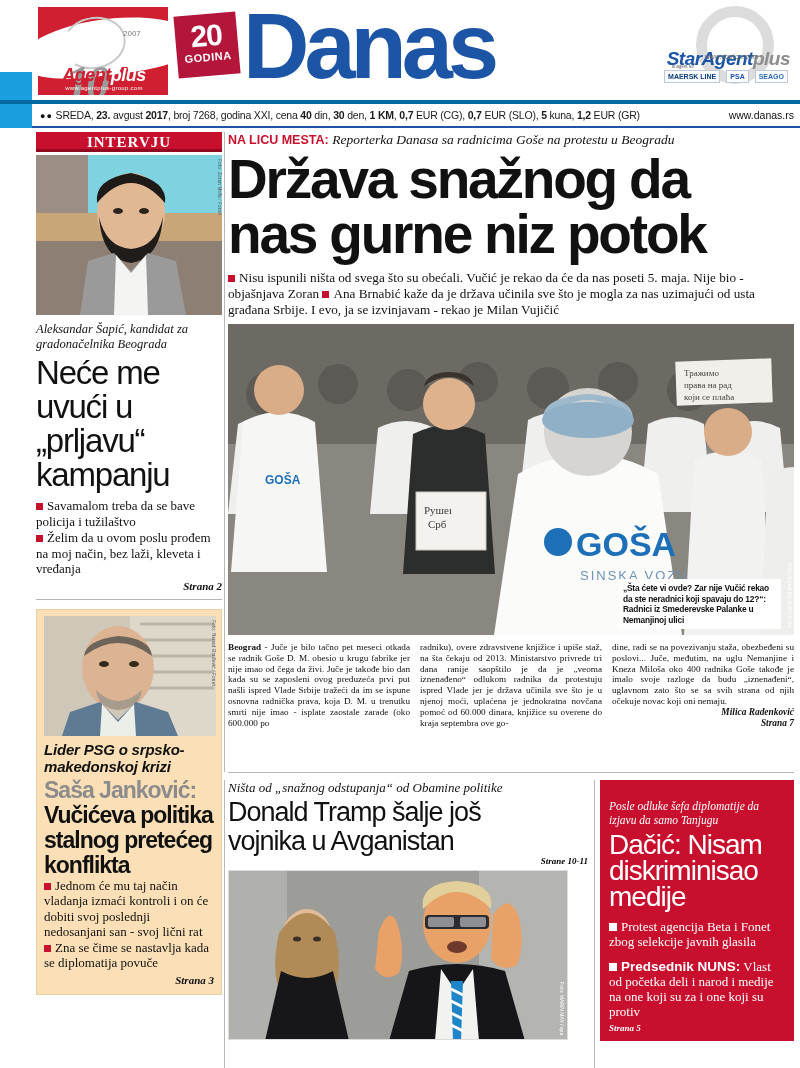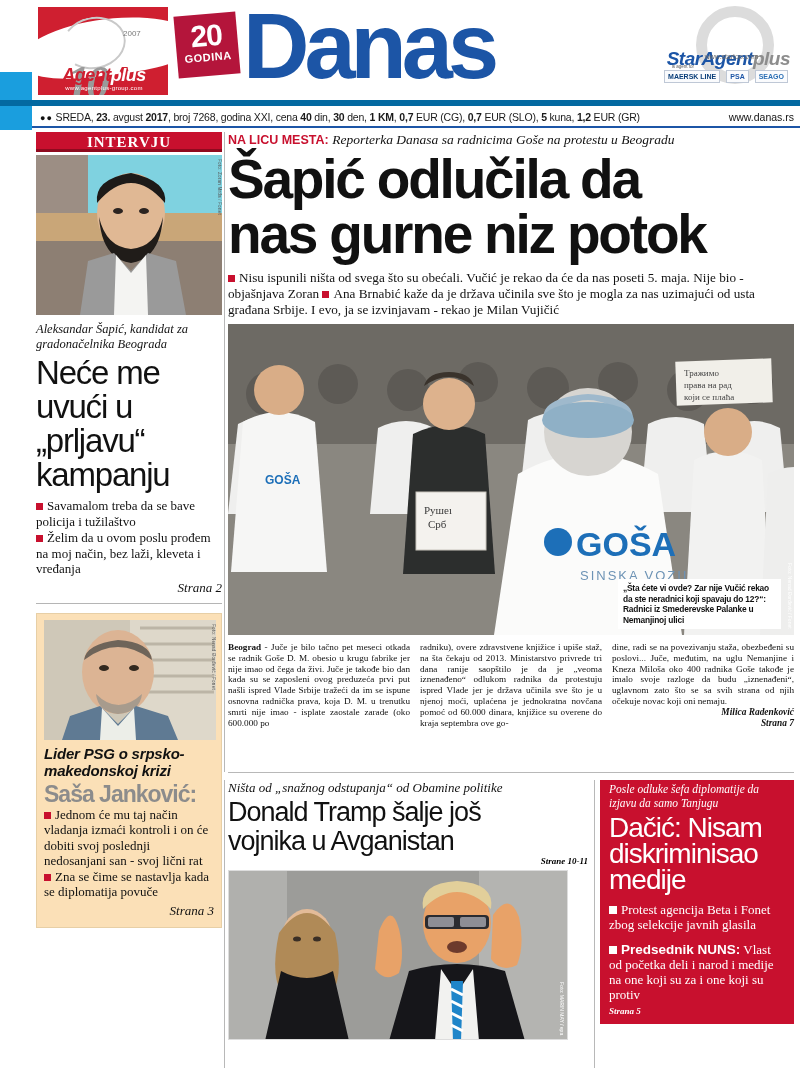--- a/index.html
+++ b/index.html
@@ -87,21 +87,21 @@
   }
   .star-partners { position:absolute; right:4px; top:64px; display:flex; gap:6px; align-items:center; }
   .pt { font-family:"Liberation Sans",sans-serif; font-size:7px; font-weight:bold; color:#1c55a6;
         border:1px solid #bfc8d6; padding:2px 3px; background:#fafbfd; }
   .pt.maersk { color:#0b3f7a; }
   .pt.sea { color:#2b6fb5; }
 
   
   .infobar {
     position:absolute; left:0; top:100px; width:800px; height:28px;
-    border-top:6px solid #0369a1; border-bottom:2px solid #1c55a6;
+    border-top:4px solid #0369a1; border-bottom:2px solid #1c55a6;
     background:#fff;
   }
   .infobar .blue-tab { position:absolute; left:0; top:0; width:32px; height:24px; background:#1a9ede; }
   .infobar .text {
     position:absolute; left:40px; top:5px;
     font-family:"Liberation Sans",sans-serif; font-size:10.5px; color:#1a1a1a;
     letter-spacing:-0.2px; white-space:nowrap;
   }
   .infobar .text b { font-weight:bold; }
   .infobar .dots { color:#111; letter-spacing:1px; font-size:9px; }
@@ -139,22 +139,22 @@
     font-size:33px; line-height:34px; color:#111; letter-spacing:-1.2px;
     margin-top:4px;
   }
   .bullets { margin-top:6px; }
   .bullets p {
     font-family:"Liberation Serif",serif; font-size:13px; line-height:15.5px;
     color:#111; text-indent:0; margin-bottom:1px;
   }
   .bsq { display:inline-block; width:7px; height:7px; background:#c8102e; margin-right:4px; }
   .strana {
-    font-family:"Liberation Serif",serif; font-style:italic; font-weight:normal;
-    font-size:13px; text-align:right; color:#111; margin-top:3px;
+    font-family:"Liberation Serif",serif; font-style:italic; font-weight:bold;
+    font-size:11px; text-align:right; color:#111; margin-top:3px;
   }
   .rule-h { border-top:1px solid #b5b5b5; margin:7px 0 0 0; }
 
   
   .jbox {
     margin-top:9px; width:186px; background:#fbe0b7; padding:6px 7px 8px 7px;
     border:1px solid #e7cfa6;
   }
   .ph-jank { width:172px; height:120px; background:linear-gradient(#c9c3b4,#a9a396); }
   .jkicker {
@@ -216,21 +216,21 @@
     color:#111; letter-spacing:-1px; margin-top:2px;
   }
   .tstrane { font-family:"Liberation Serif",serif; font-weight:bold; font-style:italic;
              font-size:9px; text-align:right; margin-top:0px; }
   .ph-trump { position:relative; width:340px; height:170px; margin-top:4px;
               background:linear-gradient(#9b9b9b,#7c7c7c); overflow:hidden; border:1px solid #ddd;}
 
   
   .dacic {
     position:absolute; left:600px; top:648px; width:194px; background:#c8102e;
-    color:#fff; padding:3px 9px 8px 9px;
+    color:#fff; padding:20px 9px 8px 9px;
   }
   .dkicker { font-family:"Liberation Serif",serif; font-style:italic; font-size:11.5px;
              line-height:13.5px; }
   .dhead { font-family:"Liberation Sans",sans-serif; font-weight:normal; font-size:28px;
            line-height:26px; letter-spacing:-1px; margin-top:5px; }
   .dbul { margin-top:9px; }
   .dbul p { font-family:"Liberation Serif",serif; font-size:13px; line-height:15px; }
   .wsq { display:inline-block; width:8px; height:8px; background:#fff; margin-right:4px; }
   .dbold { font-family:"Liberation Sans",sans-serif; font-weight:bold; font-size:13.5px; }
   .dstrana { font-family:"Liberation Serif",serif; font-weight:bold; font-style:italic;
@@ -355,36 +355,37 @@
             <ellipse cx="60" cy="48" rx="5" ry="3" fill="#33291f"></ellipse>
             <ellipse cx="90" cy="48" rx="5" ry="3" fill="#33291f"></ellipse>
             <path d="M52 74 Q74 96 98 74 Q96 92 74 94 Q54 92 52 74 Z" fill="#a79b8d"></path>
             <path d="M26 96 L56 86 L74 104 L92 86 L124 96 L134 120 L18 120 Z" fill="#5f7a93"></path>
             <path d="M58 88 L74 106 L90 88 L92 120 L56 120 Z" fill="#eceee8"></path>
           </svg>
           <div class="credit">Foto: Nenad Đorđević / Fonet</div>
         </div>
         <div class="jkicker">Lider PSG o srpsko-makedonskoj krizi</div>
         <div class="jname">Saša Janković:</div>
+        <div class="jhead">Vučićeva politika stalnog pretećeg konflikta</div>
         <div class="jbul">
           <p><span class="bsq"></span><span>Jednom će mu taj način vladanja izmaći kontroli i on će dobiti svoj poslednji nedosanjani san - svoj lični rat</span>
           <span class="bsq"></span><span>Zna se čime se nastavlja kada se diplomatija povuče</span></p>
         </div>
         <div class="strana">Strana 3</div>
       </div>
     </div>
 
     <div class="main">
       <div class="na-licu">
         <b>NA LICU MESTA:</b>
         <i>Reporterka Danasa sa radnicima Goše na protestu u Beogradu</i>
       </div>
 
       <div class="bighead">
-        <div>Šapić odlučila da</div>
+        <div>Država snažnog da</div>
         <div>nas gurne niz potok</div>
       </div>
 
       <div class="lead">
         <span class="bsq"></span><span>Nisu ispunili ništa od svega što su obećali. Vučić je rekao da će da nas poseti 5. maja. Nije bio - objašnjava Zoran</span>
         <span class="bsq"></span><span>Ana Brnabić kaže da je država učinila sve što je mogla za nas uzimajući od usta građana Srbije. I evo, ja se izvinjavam - rekao je Milan Vujičić</span>
       </div>
 
       <div class="ph-protest">
         <svg width="566" height="311" viewBox="0 0 566 311">

